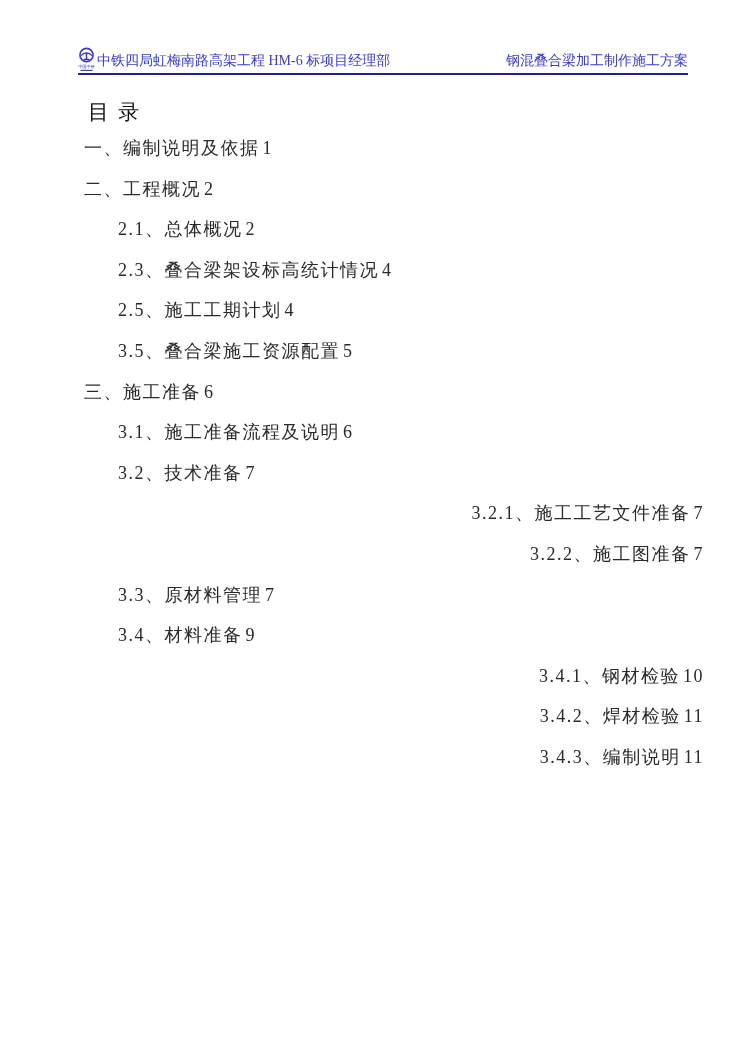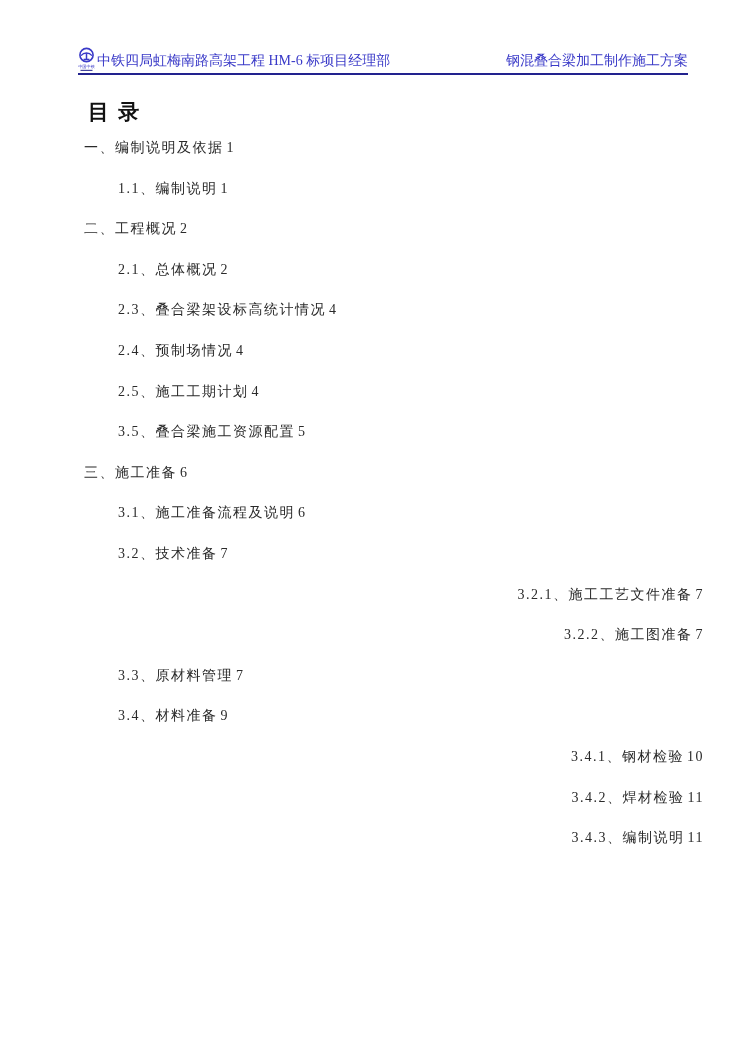--- a/index.html
+++ b/index.html
@@ -39,34 +39,34 @@
     color: #3a3ac8;
     font-size: 14px;
     line-height: 18px;
     white-space: nowrap;
   }
   
   .doc-title {
     position: absolute;
     top: 98px; left: 88px;
     font-size: 21px;
-    font-weight: bold;
+    font-weight: normal;
     color: #111111;
     letter-spacing: 2px;
     font-family: "Liberation Serif", "DejaVu Serif", serif;
   }
   
   .toc {
     position: absolute;
     top: 128px; left: 84px; right: 40px;
   }
   .toc-entry {
     height: 40.6px;
     line-height: 40.6px;
-    font-size: 14px;
+    font-size: 18px;
     color: #2a2a2a;
     letter-spacing: 1.5px;
     white-space: nowrap;
   }
   .toc-entry.level-1 { padding-left: 0; }
   .toc-entry.level-2 { padding-left: 34px; }
   .toc-entry.level-3 { padding-left: 64px; text-align: right; }
   .toc-page { padding-left: 3px; }
 </style>
 </head>
@@ -88,25 +88,23 @@
       </span>
       <span class="header-title">中铁四局虹梅南路高架工程 HM-6 标项目经理部</span>
     </div>
     <div class="header-title">钢混叠合梁加工制作施工方案</div>
   </div>
 
   <div class="doc-title">目 录</div>
 
   <div class="toc">
       <div class="toc-entry level-1"><span class="toc-label">一、编制说明及依据</span><span class="toc-page">1</span></div>
-      <div class="toc-entry level-2"><span class="toc-label">1.1、编制说明</span><span class="toc-page">1</span></div>
       <div class="toc-entry level-1"><span class="toc-label">二、工程概况</span><span class="toc-page">2</span></div>
       <div class="toc-entry level-2"><span class="toc-label">2.1、总体概况</span><span class="toc-page">2</span></div>
       <div class="toc-entry level-2"><span class="toc-label">2.3、叠合梁架设标高统计情况</span><span class="toc-page">4</span></div>
-      <div class="toc-entry level-2"><span class="toc-label">2.4、预制场情况</span><span class="toc-page">4</span></div>
       <div class="toc-entry level-2"><span class="toc-label">2.5、施工工期计划</span><span class="toc-page">4</span></div>
       <div class="toc-entry level-2"><span class="toc-label">3.5、叠合梁施工资源配置</span><span class="toc-page">5</span></div>
       <div class="toc-entry level-1"><span class="toc-label">三、施工准备</span><span class="toc-page">6</span></div>
       <div class="toc-entry level-2"><span class="toc-label">3.1、施工准备流程及说明</span><span class="toc-page">6</span></div>
       <div class="toc-entry level-2"><span class="toc-label">3.2、技术准备</span><span class="toc-page">7</span></div>
       <div class="toc-entry level-3"><span class="toc-label">3.2.1、施工工艺文件准备</span><span class="toc-page">7</span></div>
       <div class="toc-entry level-3"><span class="toc-label">3.2.2、施工图准备</span><span class="toc-page">7</span></div>
       <div class="toc-entry level-2"><span class="toc-label">3.3、原材料管理</span><span class="toc-page">7</span></div>
       <div class="toc-entry level-2"><span class="toc-label">3.4、材料准备</span><span class="toc-page">9</span></div>
       <div class="toc-entry level-3"><span class="toc-label">3.4.1、钢材检验</span><span class="toc-page">10</span></div>

